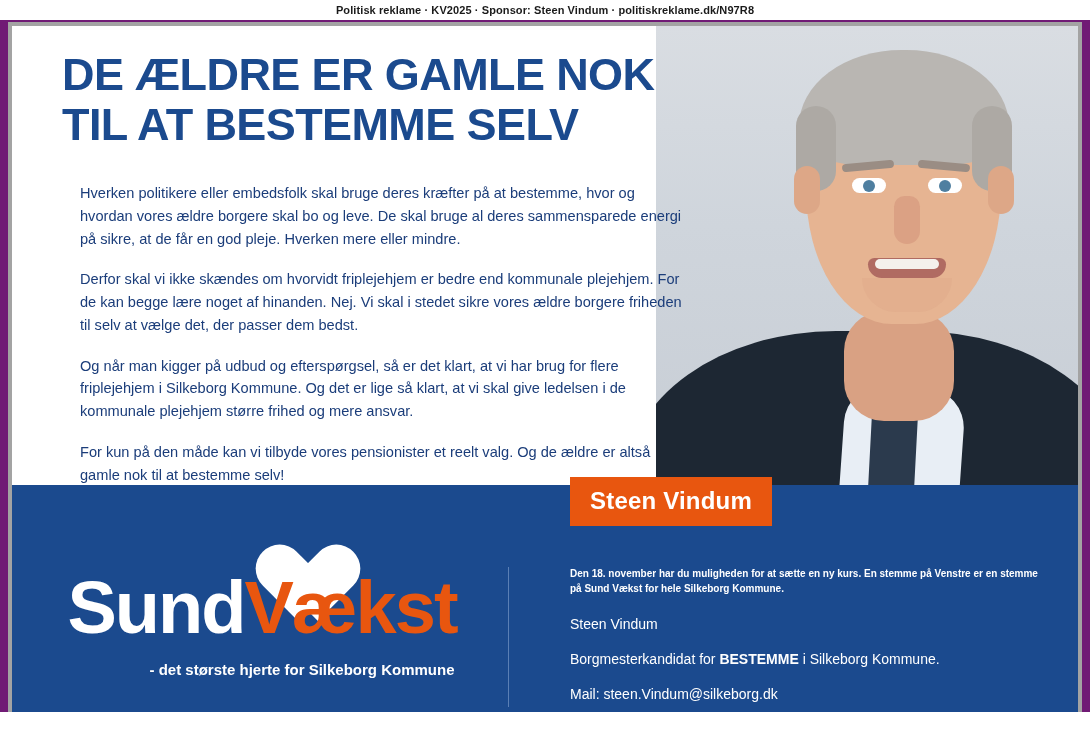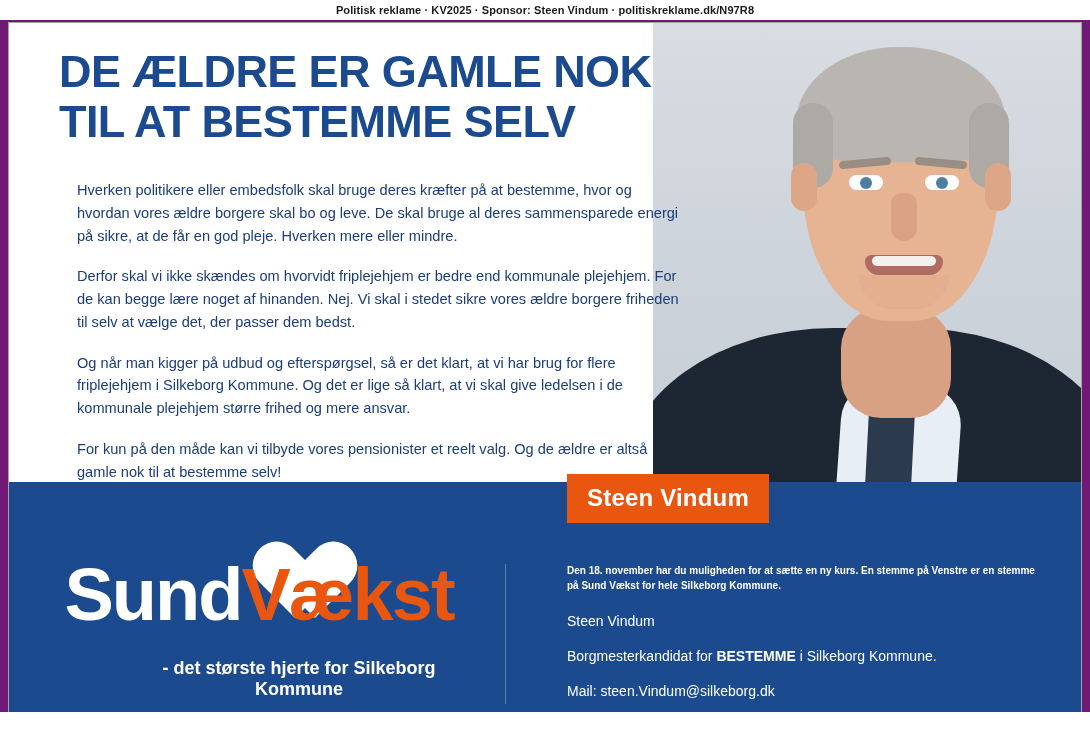--- a/index.html
+++ b/index.html
@@ -35,21 +35,21 @@
 
   
   .ad {
     position: absolute;
     left: 8px;
     top: 22px;
     width: 1074px;
     height: 706px;
     background: #ffffff;
     overflow: hidden;
-    border: 1px solid #a3a3a3;
+    border: 4px solid #a3a3a3;
   }
 
   
   .top-area {
     position: absolute;
     left: 0; top: 0;
     width: 1074px;
     height: 459px;
     background: #ffffff;
     overflow: hidden;
@@ -231,38 +231,38 @@
     width: 48px;
     height: 74px;
     background: #ffffff;
     border-radius: 24px 24px 0 0;
   }
   .heart::before { left: 46px; transform: rotate(45deg); transform-origin: 0 100%; }
   .heart::after  { left: 46px; transform: rotate(-45deg); transform-origin: 100% 100%; }
   .logo-word {
     position: absolute;
     left: 0;
-    top: 52px;
+    top: 62px;
     width: 440px;
     text-align: center;
     font-size: 74px;
     font-weight: bold;
     letter-spacing: -2px;
     line-height: 1;
   }
   .logo-sund { color: #ffffff; }
   .logo-vaekst { color: #e8560f; }
   .logo-tagline {
     position: absolute;
     left: 0;
     top: 152px;
     width: 440px;
     text-align: center;
     color: #ffffff;
-    font-size: 18px;
+    font-size: 15px;
     font-weight: bold;
     padding-left: 80px;
   }
 
   
   .divider {
     position: absolute;
     left: 496px;
     top: 82px;
     width: 1px;

